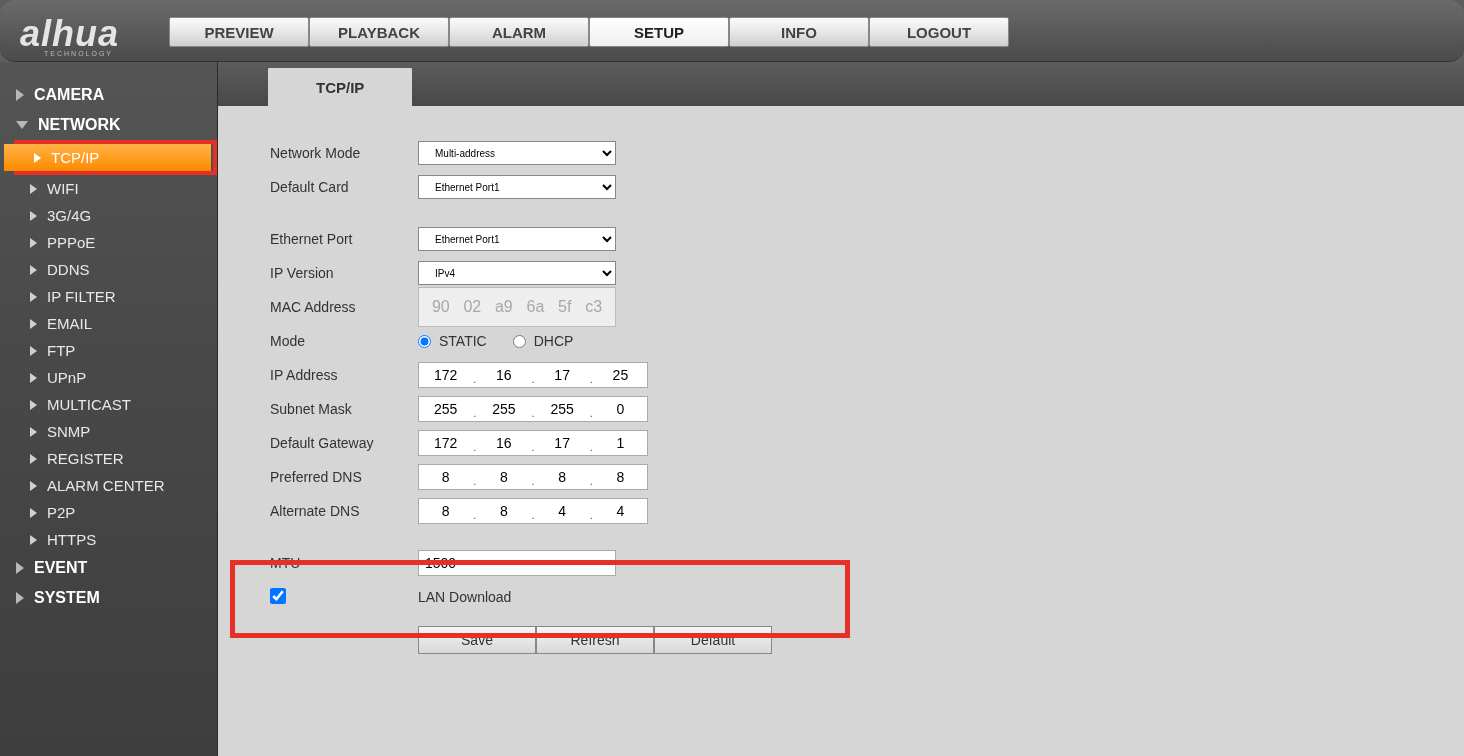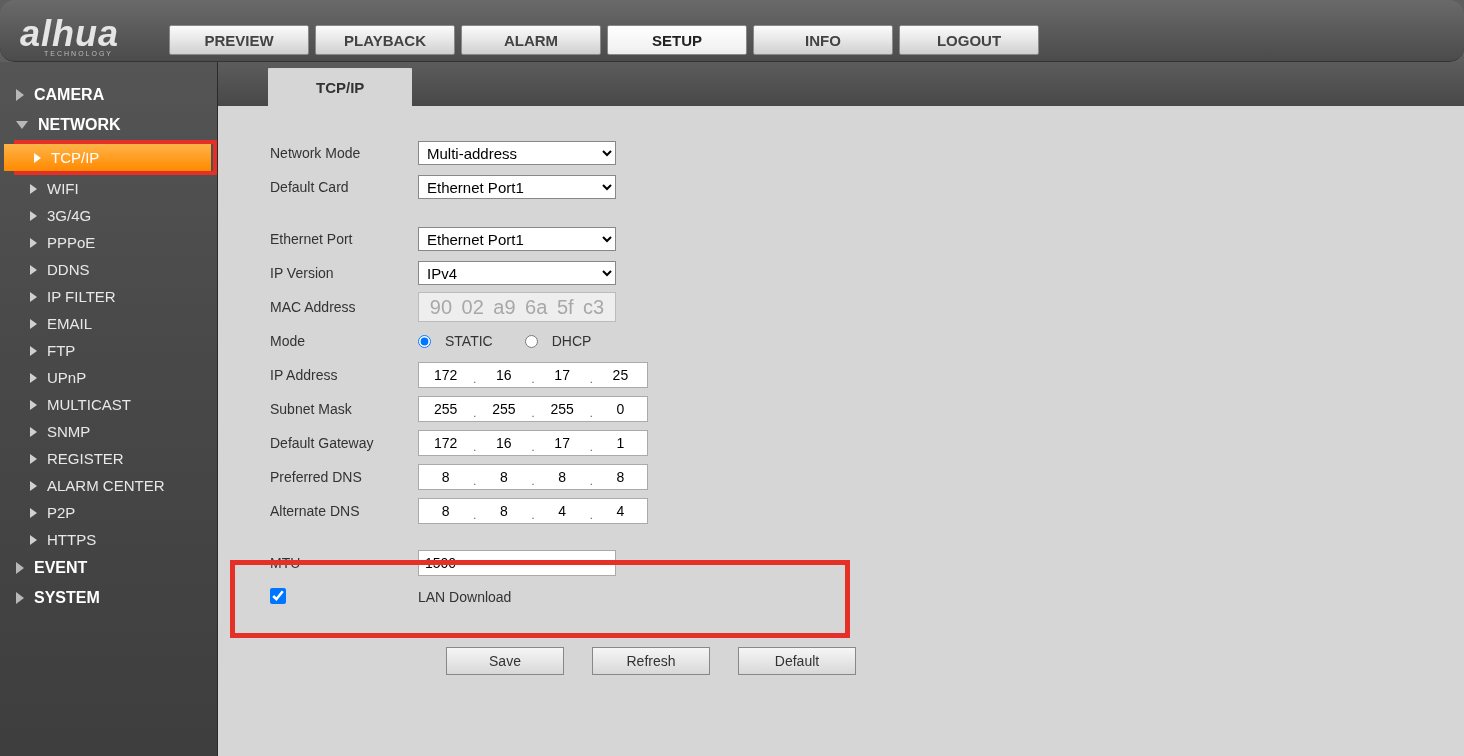--- a/index.html
+++ b/index.html
@@ -27,21 +27,21 @@
 .logo-tech {
   font-size: 7px;
   font-style: normal;
   letter-spacing: 2px;
   position: absolute;
   bottom: -2px;
   right: 6px;
   color: #bbb;
   font-weight: normal;
 }
-.topnav { display: flex; gap: 6px; margin-bottom: 6px; }
+.topnav { display: flex; margin-bottom: 14px; }
 .topnav-btn {
   width: 140px;
   height: 30px;
   background: linear-gradient(to bottom, #fbfbfb 0%, #e9e9e9 45%, #cfcfcf 100%);
   border: 1px solid #888;
   border-radius: 2px;
   font-size: 15px;
   font-weight: bold;
   color: #434343;
   cursor: pointer;
@@ -141,73 +141,72 @@
 .row {
   display: flex;
   align-items: center;
   height: 34px;
 }
 .row .lbl { width: 148px; font-size: 14px; }
 .sel {
   width: 198px; height: 24px;
   border: 1px solid #888;
   background: #fff;
-  font-size: 15px;
-  padding-left: 4px;
+  font-size: 10px;
+  padding-left: 12px;
 }
 .ipbox {
   display: flex;
   width: 230px; height: 26px;
   border: 1px solid #aaa;
   background: #fff;
   align-items: center;
 }
 .oct {
   flex: 1;
   border: none;
   text-align: center;
   font-size: 14px;
   background: transparent;
   outline: none;
   width: 100%;
 }
 .dot { color: #555; padding: 0 1px; font-size: 11px; position: relative; top: 4px; }
 .macbox {
   display: flex;
-  width: 198px; height: 30px;
+  width: 198px; height: 40px;
   border: 1px solid #bbb;
   background: #eee;
   align-items: center;
   color: #a8a8a8;
   justify-content: space-around;
   padding: 0 6px;
-  font-size: 20px;
-}
-.radiogrp { display: flex; align-items: center; gap: 14px; }
+  font-size: 16px;
+}
+.radiogrp { display: flex; align-items: center; gap: 8px; }
 .radiogrp label { margin-right: 18px; font-size: 14px; }
 .mtu-in {
   width: 198px; height: 26px; border: 1px solid #aaa; font-size: 14px; padding-left: 6px;
 }
 .chk { width:16px; height:16px; }
 .sep { height: 18px; }
 
 .hl-box {
   border: 5px solid #e53027;
   position: absolute;
   left: 12px;
   top: 498px;
   width: 620px;
   height: 78px;
   pointer-events: none;
 }
 
 .btnrow {
-  margin-top: 33px;
-  display: flex;
-  gap: 28px;
+  margin-top: 12px;
+  display: flex;
   align-items: flex-end;
 }
 .fbtn {
   width: 118px; height: 28px;
   background: linear-gradient(to bottom, #f6f6f6 0%, #d8d8d8 100%);
   border: 1px solid #888;
   font-size: 14px;
   color: #333;
   cursor: pointer;
 }

